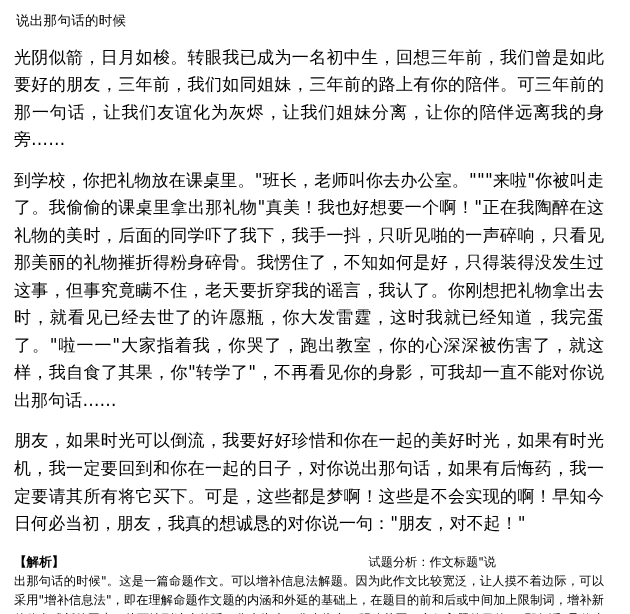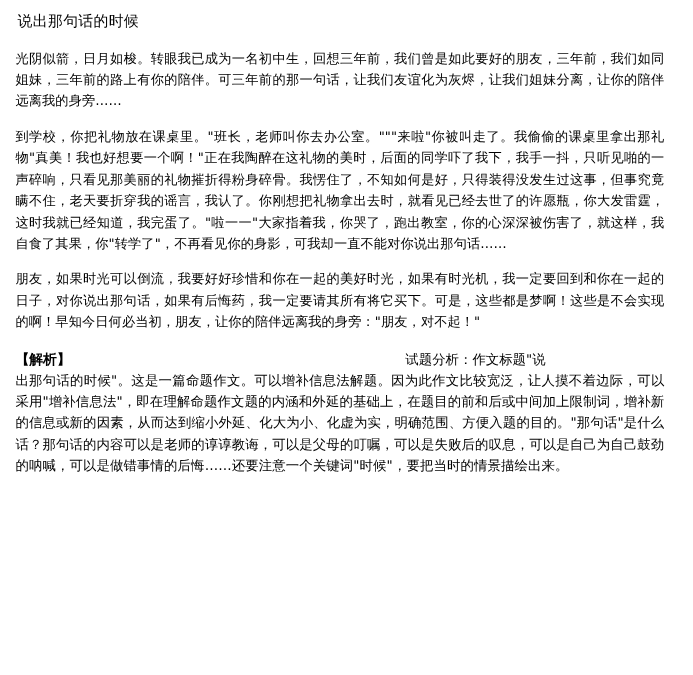--- a/index.html
+++ b/index.html
@@ -22,21 +22,21 @@
     position: relative;
   }
   .doc-title {
     font-size: 13.5px;
     font-weight: normal;
     letter-spacing: 0.3px;
     margin: 2px 0 14px 2px;
     line-height: 1.3;
   }
   .essay-body p {
-    font-size: 12px;
+    font-size: 17px;
     line-height: 1.62;
     margin: 0 0 13px 0;
     text-align: justify;
     text-justify: inter-ideograph;
     letter-spacing: 0.1px;
   }
   .analysis-head {
     display: flex;
     align-items: baseline;
     justify-content: space-between;
@@ -63,21 +63,21 @@
 </head>
 <body>
 
 <div class="page">
 
   <h1 class="doc-title">说出那句话的时候</h1>
 
   <div class="essay-body">
     <p>光阴似箭，日月如梭。转眼我已成为一名初中生，回想三年前，我们曾是如此要好的朋友，三年前，我们如同姐妹，三年前的路上有你的陪伴。可三年前的那一句话，让我们友谊化为灰烬，让我们姐妹分离，让你的陪伴远离我的身旁……</p>
     <p>到学校，你把礼物放在课桌里。"班长，老师叫你去办公室。"""来啦"你被叫走了。我偷偷的课桌里拿出那礼物"真美！我也好想要一个啊！"正在我陶醉在这礼物的美时，后面的同学吓了我下，我手一抖，只听见啪的一声碎响，只看见那美丽的礼物摧折得粉身碎骨。我愣住了，不知如何是好，只得装得没发生过这事，但事究竟瞒不住，老天要折穿我的谣言，我认了。你刚想把礼物拿出去时，就看见已经去世了的许愿瓶，你大发雷霆，这时我就已经知道，我完蛋了。"啦一一"大家指着我，你哭了，跑出教室，你的心深深被伤害了，就这样，我自食了其果，你"转学了"，不再看见你的身影，可我却一直不能对你说出那句话……</p>
-    <p>朋友，如果时光可以倒流，我要好好珍惜和你在一起的美好时光，如果有时光机，我一定要回到和你在一起的日子，对你说出那句话，如果有后悔药，我一定要请其所有将它买下。可是，这些都是梦啊！这些是不会实现的啊！早知今日何必当初，朋友，让你的陪伴远离我的身旁："朋友，对不起！"</p>
+    <p>朋友，如果时光可以倒流，我要好好珍惜和你在一起的美好时光，如果有时光机，我一定要回到和你在一起的日子，对你说出那句话，如果有后悔药，我一定要请其所有将它买下。可是，这些都是梦啊！这些是不会实现的啊！早知今日何必当初，朋友，我真的想诚恳的对你说一句："朋友，对不起！"</p>
   </div>
 
   <div class="analysis-head">
     <span class="analysis-label">【解析】</span>
     <span class="analysis-sub">试题分析：作文标题"说</span>
   </div>
 
   <div class="analysis-body">出那句话的时候"。这是一篇命题作文。可以增补信息法解题。因为此作文比较宽泛，让人摸不着边际，可以采用"增补信息法"，即在理解命题作文题的内涵和外延的基础上，在题目的前和后或中间加上限制词，增补新的信息或新的因素，从而达到缩小外延、化大为小、化虚为实，明确范围、方便入题的目的。"那句话"是什么话？那句话的内容可以是老师的谆谆教诲，可以是父母的叮嘱，可以是失败后的叹息，可以是自己为自己鼓劲的呐喊，可以是做错事情的后悔……还要注意一个关键词"时候"，要把当时的情景描绘出来。</div>
 
 </div>

